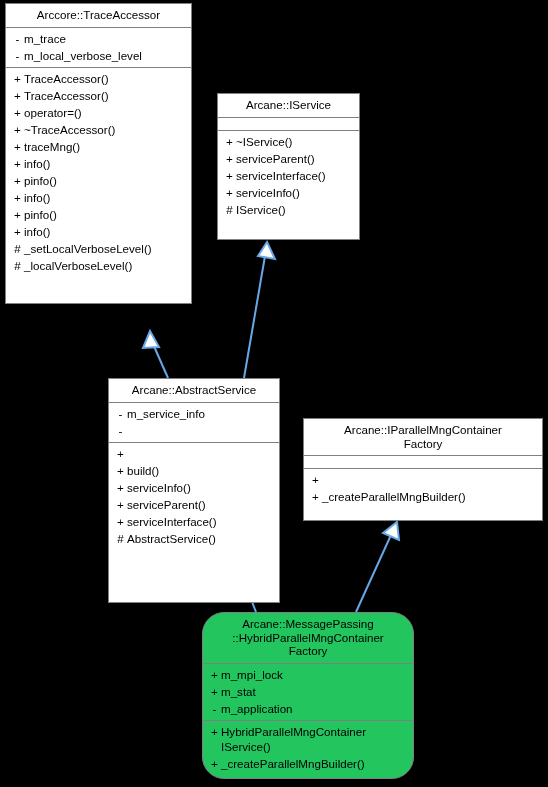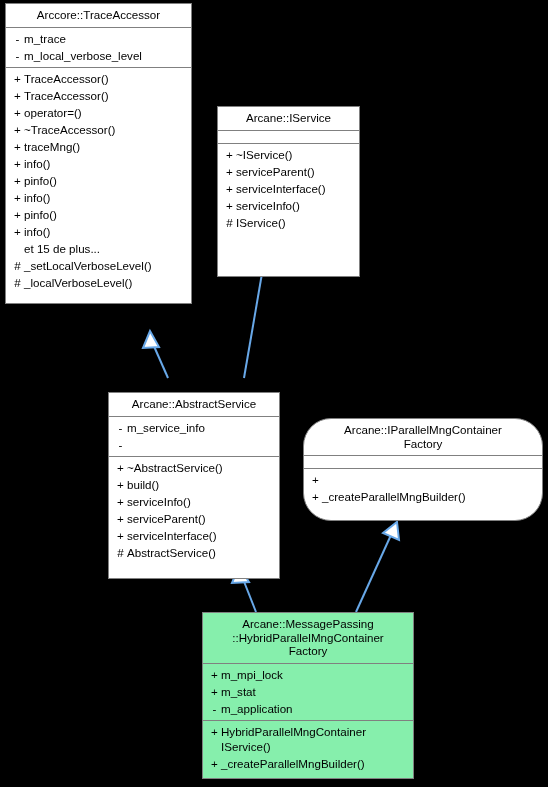--- a/index.html
+++ b/index.html
@@ -27,21 +27,22 @@
     position: absolute;
     box-sizing: border-box;
     border: 1px solid #808080;
     background: #ffffff;
     color: #000000;
     font-size: 11.6px;
     line-height: 1.0;
     z-index: 5;
   }
   .uml-box.highlight {
-    background: #86efac;
+    background: #22c55e;
+    border-radius: 22px;
   }
   .box-title {
     box-sizing: border-box;
     text-align: center;
     padding: 4px 4px 5px 4px;
     font-size: 11.6px;
     line-height: 13.5px;
     border-bottom: 1px solid #808080;
     white-space: pre-line;
   }
@@ -151,36 +152,32 @@
         <span class="mname">info()</span>
       </div>
       <div class="member">
         <span class="vis">+</span>
         <span class="mname">pinfo()</span>
       </div>
       <div class="member">
         <span class="vis">+</span>
         <span class="mname">info()</span>
       </div>
-      <div class="member nomark">
-        <span class="vis"></span>
-        <span class="mname">et 15 de plus...</span>
-      </div>
       <div class="member">
         <span class="vis">#</span>
         <span class="mname">_setLocalVerboseLevel()</span>
       </div>
       <div class="member">
         <span class="vis">#</span>
         <span class="mname">_localVerboseLevel()</span>
       </div>
     </div>
   </div>
 
-  <div class="uml-box" style="left:217px; top:106px; width:143px; height:171px;">
+  <div class="uml-box" style="left:217px; top:93px; width:143px; height:147px;">
     <div class="box-title">Arcane::IService</div>
     <div class="compartment empty"></div>
     <div class="compartment last">
       <div class="member">
         <span class="vis">+</span>
         <span class="mname">~IService()</span>
       </div>
       <div class="member">
         <span class="vis">+</span>
         <span class="mname">serviceParent()</span>
@@ -193,35 +190,34 @@
         <span class="vis">+</span>
         <span class="mname">serviceInfo()</span>
       </div>
       <div class="member">
         <span class="vis">#</span>
         <span class="mname">IService()</span>
       </div>
     </div>
   </div>
 
-  <div class="uml-box" style="left:108px; top:392px; width:172px; height:187px;">
+  <div class="uml-box" style="left:108px; top:378px; width:172px; height:225px;">
     <div class="box-title">Arcane::AbstractService</div>
     <div class="compartment">
       <div class="member">
         <span class="vis">-</span>
         <span class="mname">m_service_info</span>
       </div>
       <div class="member">
         <span class="vis">-</span>
       </div>
     </div>
     <div class="compartment last">
       <div class="member">
         <span class="vis">+</span>
-        <span class="mname">~AbstractService()</span>
       </div>
       <div class="member">
         <span class="vis">+</span>
         <span class="mname">build()</span>
       </div>
       <div class="member">
         <span class="vis">+</span>
         <span class="mname">serviceInfo()</span>
       </div>
       <div class="member">
@@ -232,21 +228,21 @@
         <span class="vis">+</span>
         <span class="mname">serviceInterface()</span>
       </div>
       <div class="member">
         <span class="vis">#</span>
         <span class="mname">AbstractService()</span>
       </div>
     </div>
   </div>
 
-  <div class="uml-box" style="left:303px; top:418px; width:240px; height:103px;border-radius:28px;">
+  <div class="uml-box" style="left:303px; top:418px; width:240px; height:103px;">
     <div class="box-title">Arcane::IParallelMngContainer
 Factory</div>
     <div class="compartment empty"></div>
     <div class="compartment last">
       <div class="member">
         <span class="vis">+</span>
       </div>
       <div class="member">
         <span class="vis">+</span>
         <span class="mname">_createParallelMngBuilder()</span>

